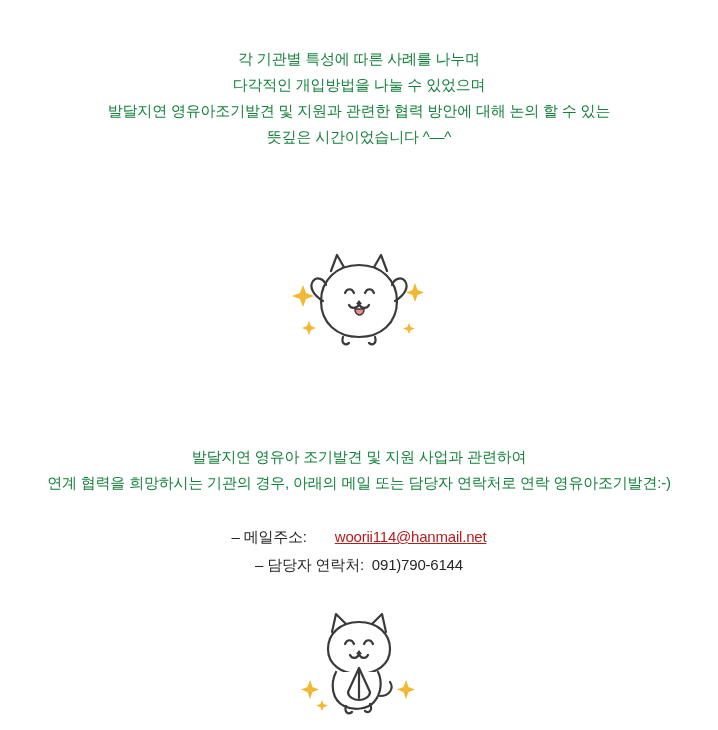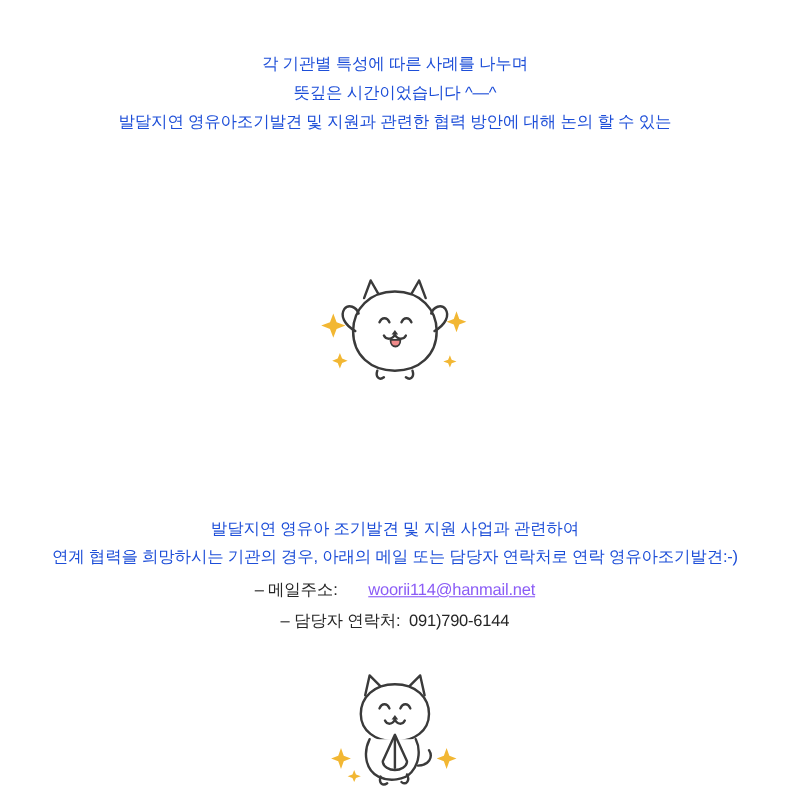--- a/index.html
+++ b/index.html
@@ -20,72 +20,73 @@
     height: 730px;
     box-sizing: border-box;
   }
   .block {
     text-align: center;
   }
   .line {
     font-size: 15px;
     line-height: 26px;
     letter-spacing: -0.2px;
-    color: #1d4ed8;
+    color: #15803d;
     white-space: pre;
   }
   #top-block {
     position: absolute;
     top: 46px;
     left: 0;
     width: 718px;
   }
   #mid-block {
     position: absolute;
-    top: 468px;
+    top: 444px;
     left: 0;
     width: 718px;
   }
   #contact-block {
     position: absolute;
     top: 523px;
     left: 0;
     width: 718px;
   }
   .contact-line {
     font-size: 15px;
     line-height: 28px;
     letter-spacing: -0.2px;
     color: #262626;
     white-space: pre;
   }
   .email-link {
-    color: #8b5cf6;
+    color: #b91c1c;
     text-decoration: underline;
     margin-left: 20px;
   }
   .cat-wrap {
     position: absolute;
     left: 0;
     width: 718px;
     display: flex;
     justify-content: center;
   }
   #cat-top-wrap { top: 243px; }
   #cat-bottom-wrap { top: 596px; }
 </style>
 </head>
 <body>
 
 <div class="page">
 
   <div class="block" id="top-block">
     <div class="line">각 기관별 특성에 따른 사례를 나누며</div>
+    <div class="line">다각적인 개입방법을 나눌 수 있었으며</div>
+    <div class="line">발달지연 영유아조기발견 및 지원과 관련한 협력 방안에 대해 논의 할 수 있는</div>
     <div class="line">뜻깊은 시간이었습니다 ^—^</div>
-    <div class="line">발달지연 영유아조기발견 및 지원과 관련한 협력 방안에 대해 논의 할 수 있는</div>
   </div>
 
   <div class="cat-wrap" id="cat-top-wrap">
     <svg width="160" height="110" viewBox="0 0 160 110" xmlns="http://www.w3.org/2000/svg">
       <g fill="none" stroke="#3a3a3a" stroke-width="2.2" stroke-linecap="round" stroke-linejoin="round">
 
         <path d="M52 28 L58 12 L66 26" fill="#ffffff"></path>
         <path d="M108 28 L102 12 L94 26" fill="#ffffff"></path>
         <path d="M80 22 C103 22 118 38 118 58 C118 80 102 94 80 94 C58 94 42 80 42 58 C42 38 57 22 80 22 Z" fill="#ffffff"></path>
 

